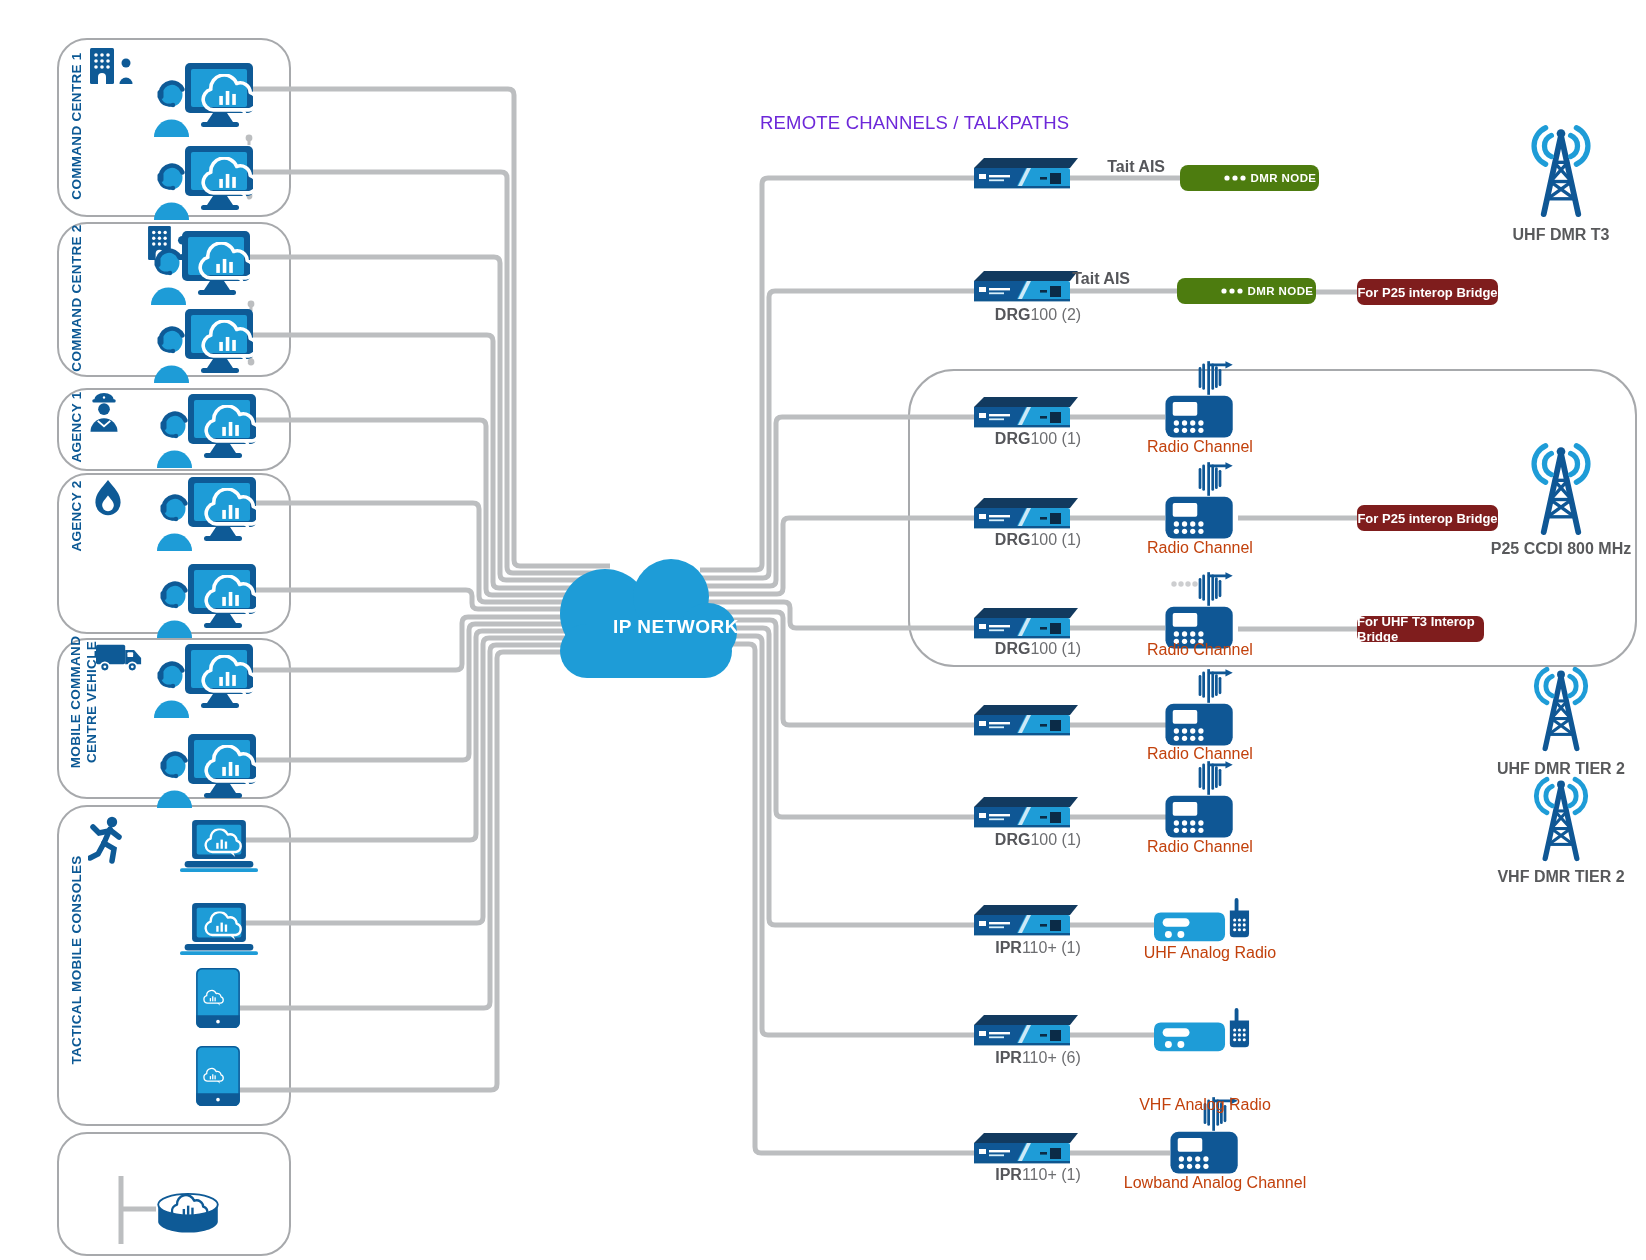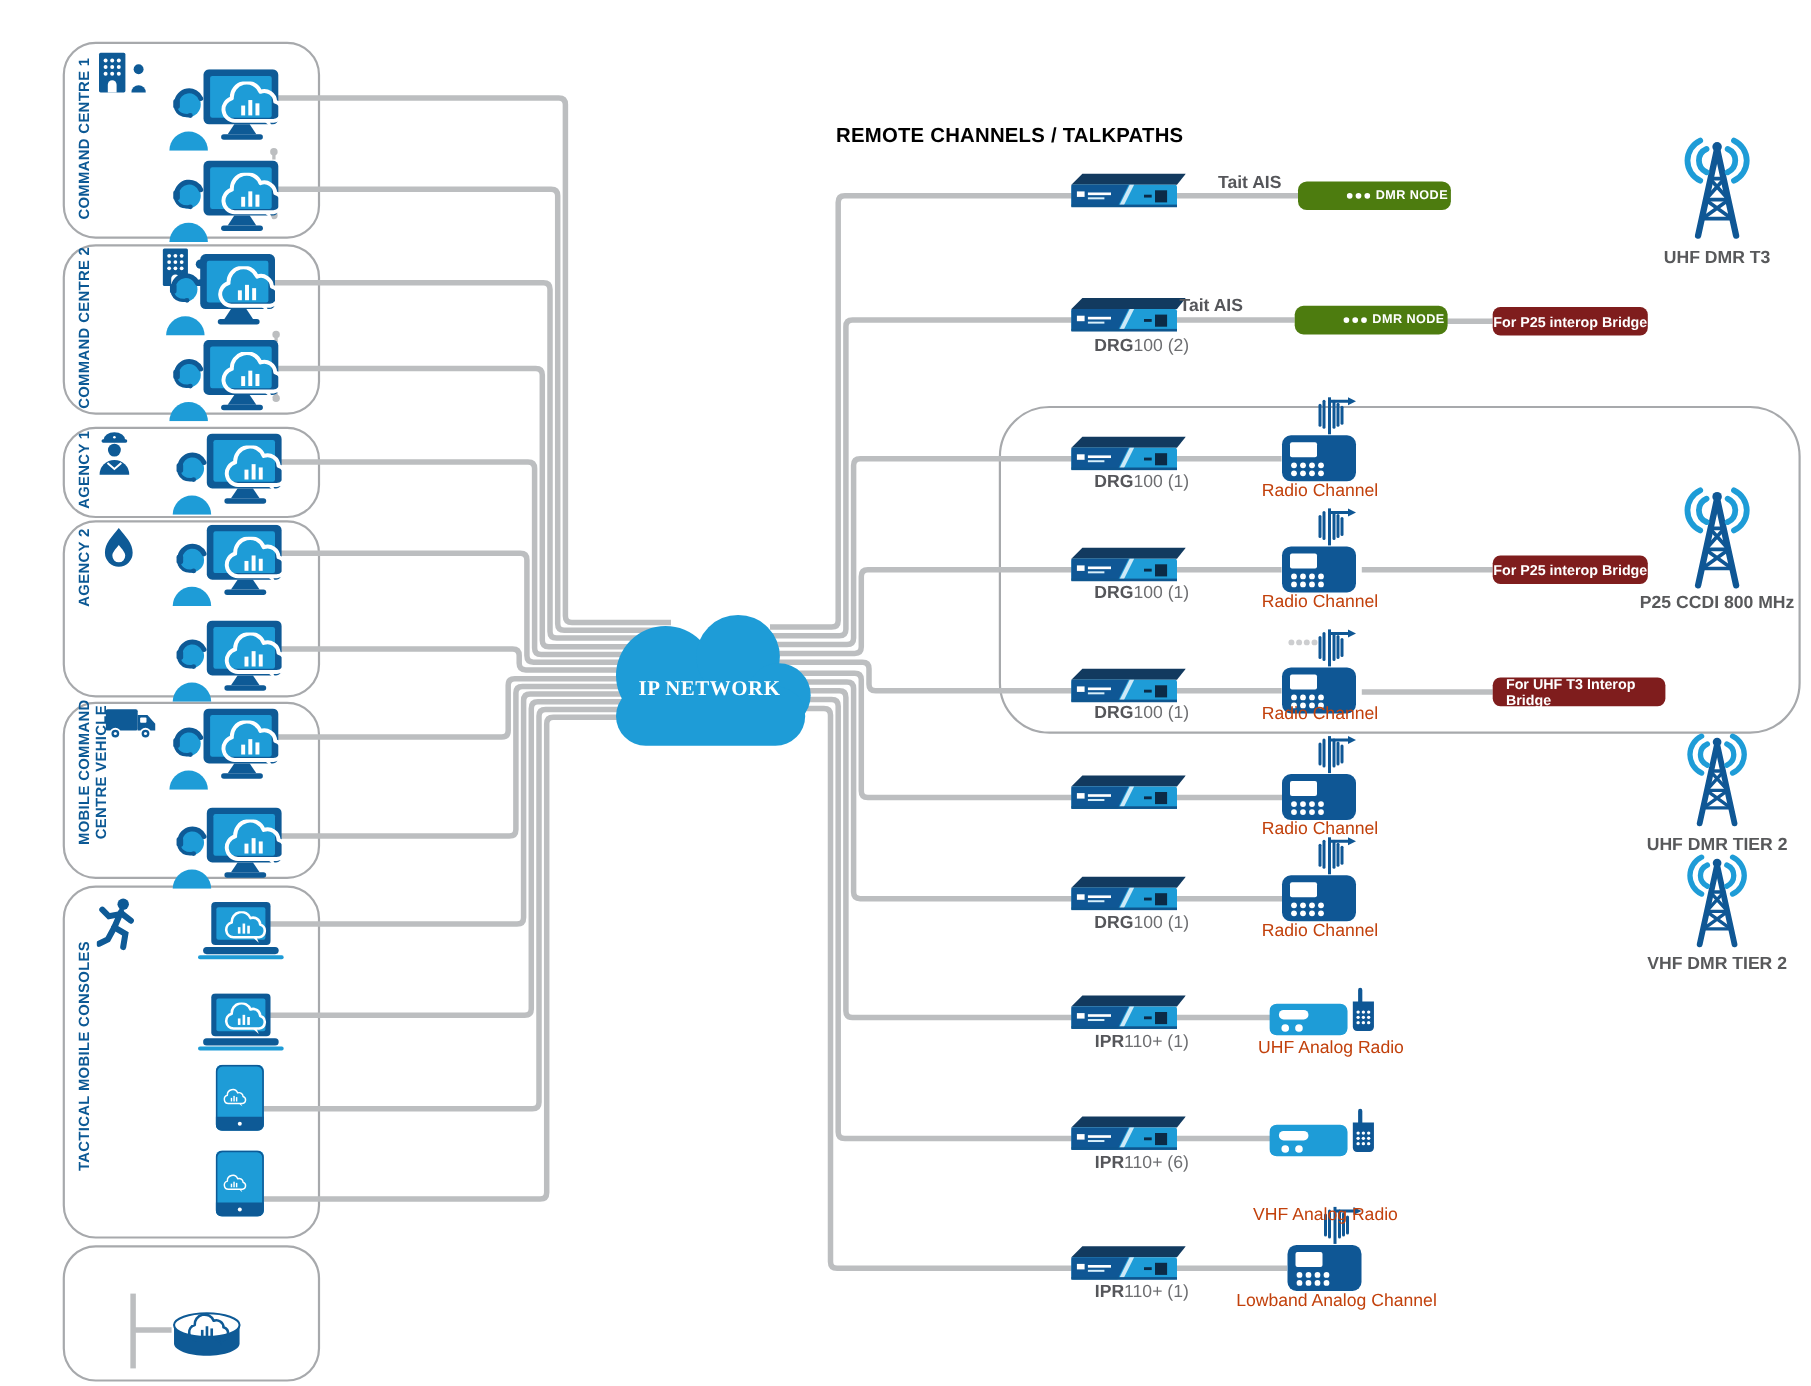--- a/index.html
+++ b/index.html
@@ -4,21 +4,21 @@
 <style>
   html,body{margin:0;padding:0;background:#fff;}
   #stage{position:relative;width:1646px;height:1260px;background:#fff;overflow:hidden;
          font-family:"Liberation Sans","DejaVu Sans",sans-serif;}
   .abs{position:absolute;}
   .groupbox{position:absolute;border:2px solid #A7A9AC;border-radius:30px;background:transparent;}
   .bigbox{position:absolute;border:2px solid #A7A9AC;border-radius:46px;}
   .vlabel{position:absolute;white-space:pre-line;text-align:center;font-weight:bold;
           color:#0B5894;font-size:13.5px;letter-spacing:.3px;line-height:1.15;
           transform:translate(-50%,-50%) rotate(-90deg);}
-  .hdr{position:absolute;font-size:18.5px;font-weight:bold;color:#000000;letter-spacing:.2px;}
+  .hdr{position:absolute;font-size:18.5px;font-weight:normal;color:#6d28d9;letter-spacing:.2px;}
   .gwlabel{position:absolute;width:160px;text-align:center;font-size:16px;color:#6D6E71;}
   .gwlabel b{color:#55565A;font-weight:bold;padding-left:32px;}
   .chlabel{position:absolute;text-align:center;font-size:16px;color:#c2410c;}
   .taitlabel{position:absolute;width:85px;text-align:right;font-size:16px;font-weight:bold;color:#55565A;}
   .towerlabel{position:absolute;width:200px;text-align:center;font-size:16px;font-weight:600;color:#58595B;}
   .nodebox{position:absolute;background:#4d7c0f;border-radius:8px;display:flex;align-items:center;
            justify-content:center;gap:5px;color:#fff;font-size:11.5px;font-weight:bold;letter-spacing:.4px;padding-left:41px;}
   .bridge{position:absolute;background:#7f1d1d;border-radius:7px;display:flex;align-items:center;
           justify-content:center;color:#fff;font-size:13px;font-weight:600;}
   .cloudtext{position:absolute;width:200px;text-align:center;color:#fff;font-size:19px;
@@ -282,21 +282,21 @@
   <div class="hdr" style="left:760px;top:112px;">REMOTE CHANNELS / TALKPATHS</div>
 
   <svg class="icon" width="225" height="140" viewBox="0 0 225 140" style="left:533px;top:542px;">
     <g fill="#1E9CD7">
       <circle cx="72" cy="72" r="45"></circle>
       <circle cx="138" cy="55" r="38"></circle>
       <circle cx="175" cy="90" r="29"></circle>
       <rect x="27" y="82" width="172" height="54" rx="27"></rect>
     </g>
   </svg>
-  <div class="cloudtext" style="left:545px;top:616px;font-family:Liberation Serif, serif;">IP NETWORK</div>
+  <div class="cloudtext" style="left:576px;top:616px;">IP NETWORK</div>
 
   <div class="vlabel" style="left:77px;top:126px;">COMMAND CENTRE 1</div>
   <div class="vlabel" style="left:77px;top:298px;">COMMAND CENTRE 2</div>
   <div class="vlabel" style="left:77px;top:427px;">AGENCY 1</div>
   <div class="vlabel" style="left:77px;top:516px;">AGENCY 2</div>
   <div class="vlabel" style="left:84px;top:702px;">MOBILE COMMAND
 CENTRE VEHICLE</div>
   <div class="vlabel" style="left:77px;top:960px;">TACTICAL MOBILE CONSOLES</div>
 
   <svg class="icon" width="46" height="40" style="left:88px;top:46px;">
@@ -453,21 +453,21 @@
   <div class="chlabel" style="left:1090px;top:539px;width:220px;">Radio Channel</div>
   <div class="chlabel" style="left:1090px;top:641px;width:220px;">Radio Channel</div>
   <div class="chlabel" style="left:1090px;top:745px;width:220px;">Radio Channel</div>
   <div class="chlabel" style="left:1090px;top:838px;width:220px;">Radio Channel</div>
   <div class="chlabel" style="left:1100px;top:944px;width:220px;">UHF Analog Radio</div>
   <div class="chlabel" style="left:1095px;top:1096px;width:220px;">VHF Analog Radio</div>
   <div class="chlabel" style="left:1100px;top:1174px;width:230px;">Lowband Analog Channel</div>
 
   <div class="bridge" style="left:1357px;top:279px;width:141px;height:26px;">For P25 interop Bridge</div>
   <div class="bridge" style="left:1357px;top:505px;width:141px;height:26px;">For P25 interop Bridge</div>
-  <div class="bridge" style="left:1357px;top:616px;width:145px;height:26px;padding-left:12px;">For UHF T3 Interop Bridge</div>
+  <div class="bridge" style="left:1357px;top:616px;width:127px;height:26px;">For UHF T3 Interop Bridge</div>
 
   <svg class="icon" width="116" height="96" style="left:1503px;top:122px;">
       <use href="#tower"></use>
     </svg>
   <svg class="icon" width="116" height="96" style="left:1503px;top:440px;">
       <use href="#tower"></use>
     </svg>
   <svg class="icon" width="106" height="88" style="left:1508px;top:664px;">
       <use href="#tower"></use>
     </svg>

